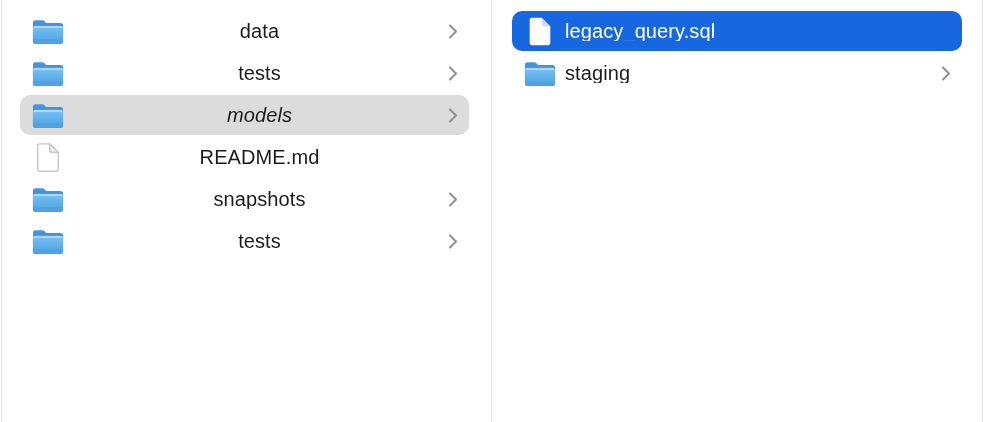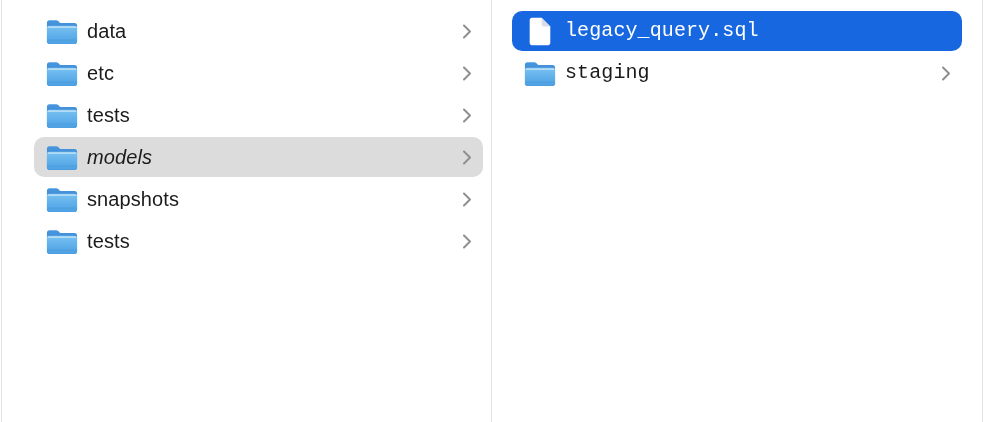--- a/index.html
+++ b/index.html
@@ -18,22 +18,22 @@
     background:var(--bg);
     font-family:"Liberation Sans","DejaVu Sans",sans-serif;
     -webkit-font-smoothing:antialiased;
   }
   .browser{position:relative;width:984px;height:422px;background:var(--bg);}
   .vline{position:absolute;top:0;bottom:0;width:1px;background:var(--divider);}
   #vl-left{left:1px;}
   #vl-mid{left:491px;}
   #vl-right{left:982px;}
   .col{position:absolute;top:0;height:422px;padding-top:9px;overflow:hidden;}
-  #col-parent{left:14px;width:489px;}
-  #col-child{left:492px;width:490px;font-family:Liberation Mono, monospace;}
+  #col-parent{left:0;width:489px;text-align:center;}
+  #col-child{left:492px;width:490px;}
   .row{
     height:40px;margin:2px 20px;border-radius:10px;
     display:flex;align-items:center;padding:0 11px;
   }
   .row.sel-inactive{background:var(--inactive-sel);font-style:italic;}
   .row.sel-active{background:var(--accent);}
   .icon-box{width:33px;min-width:33px;display:flex;align-items:center;justify-content:center;}
   .label{
     flex:1;font-size:20px;line-height:1;color:var(--text);
     padding-left:9px;white-space:nowrap;overflow:hidden;text-overflow:ellipsis;
@@ -79,36 +79,20 @@
       </div>
       <div class="row">
         <span class="icon-box">
           <svg width="32" height="25" viewBox="0 0 34 26">
     <path d="M1 3.5 C1 2.1 2.1 1 3.5 1 H10.8 C11.6 1 12.4 1.3 13 1.9 L15.1 4 H30.5 C31.9 4 33 5.1 33 6.5 V23.5 C33 24.9 31.9 26 30.5 26 H3.5 C2.1 26 1 24.9 1 23.5 Z" fill="url(#folderBack)"></path>
     <rect x="1" y="6.8" width="32" height="19.2" rx="2.6" fill="url(#folderFront)"></rect>
     <rect x="1.6" y="7.4" width="30.8" height="2" rx="1" fill="rgba(255,255,255,0.45)"></rect>
     <rect x="1" y="21.6" width="32" height="1" fill="rgba(0,0,0,0.07)"></rect>
   </svg>
         </span>
-        <span class="label">etc</span>
-        <span class="chev-box">
-          <svg width="10" height="17" viewBox="0 0 10 17">
-    <path d="M2 2.5 L8 8.5 L2 14.5" fill="none" stroke="var(--chevron)" stroke-width="2" stroke-linecap="round" stroke-linejoin="round"></path>
-  </svg>
-        </span>
-      </div>
-      <div class="row">
-        <span class="icon-box">
-          <svg width="32" height="25" viewBox="0 0 34 26">
-    <path d="M1 3.5 C1 2.1 2.1 1 3.5 1 H10.8 C11.6 1 12.4 1.3 13 1.9 L15.1 4 H30.5 C31.9 4 33 5.1 33 6.5 V23.5 C33 24.9 31.9 26 30.5 26 H3.5 C2.1 26 1 24.9 1 23.5 Z" fill="url(#folderBack)"></path>
-    <rect x="1" y="6.8" width="32" height="19.2" rx="2.6" fill="url(#folderFront)"></rect>
-    <rect x="1.6" y="7.4" width="30.8" height="2" rx="1" fill="rgba(255,255,255,0.45)"></rect>
-    <rect x="1" y="21.6" width="32" height="1" fill="rgba(0,0,0,0.07)"></rect>
-  </svg>
-        </span>
         <span class="label">tests</span>
         <span class="chev-box">
           <svg width="10" height="17" viewBox="0 0 10 17">
     <path d="M2 2.5 L8 8.5 L2 14.5" fill="none" stroke="var(--chevron)" stroke-width="2" stroke-linecap="round" stroke-linejoin="round"></path>
   </svg>
         </span>
       </div>
       <div class="row sel-inactive">
         <span class="icon-box">
           <svg width="32" height="25" viewBox="0 0 34 26">
@@ -117,20 +101,30 @@
     <rect x="1.6" y="7.4" width="30.8" height="2" rx="1" fill="rgba(255,255,255,0.45)"></rect>
     <rect x="1" y="21.6" width="32" height="1" fill="rgba(0,0,0,0.07)"></rect>
   </svg>
         </span>
         <span class="label">models</span>
         <span class="chev-box">
           <svg width="10" height="17" viewBox="0 0 10 17">
     <path d="M2 2.5 L8 8.5 L2 14.5" fill="none" stroke="var(--chevron)" stroke-width="2" stroke-linecap="round" stroke-linejoin="round"></path>
   </svg>
         </span>
+      </div>
+      <div class="row">
+        <span class="icon-box">
+          <svg width="23" height="29" viewBox="0 0 24 30">
+    <path d="M4 0.75 H14.2 L23.25 9.8 V27 C23.25 28.24 22.24 29.25 21 29.25 H4 C2.76 29.25 1.75 28.24 1.75 27 V3 C1.75 1.76 2.76 0.75 4 0.75 Z" fill="#ffffff" stroke="#c8c8c8" stroke-width="1.5" stroke-linejoin="round"></path>
+    <path d="M14.2 0.75 V7.3 C14.2 8.7 15.3 9.8 16.7 9.8 H23.25 Z" fill="#ededed" stroke="#c8c8c8" stroke-width="1.5" stroke-linejoin="round"></path>
+  </svg>
+        </span>
+        <span class="label">README.md</span>
+        <span class="chev-box"></span>
       </div>
       <div class="row">
         <span class="icon-box">
           <svg width="32" height="25" viewBox="0 0 34 26">
     <path d="M1 3.5 C1 2.1 2.1 1 3.5 1 H10.8 C11.6 1 12.4 1.3 13 1.9 L15.1 4 H30.5 C31.9 4 33 5.1 33 6.5 V23.5 C33 24.9 31.9 26 30.5 26 H3.5 C2.1 26 1 24.9 1 23.5 Z" fill="url(#folderBack)"></path>
     <rect x="1" y="6.8" width="32" height="19.2" rx="2.6" fill="url(#folderFront)"></rect>
     <rect x="1.6" y="7.4" width="30.8" height="2" rx="1" fill="rgba(255,255,255,0.45)"></rect>
     <rect x="1" y="21.6" width="32" height="1" fill="rgba(0,0,0,0.07)"></rect>
   </svg>
         </span>

